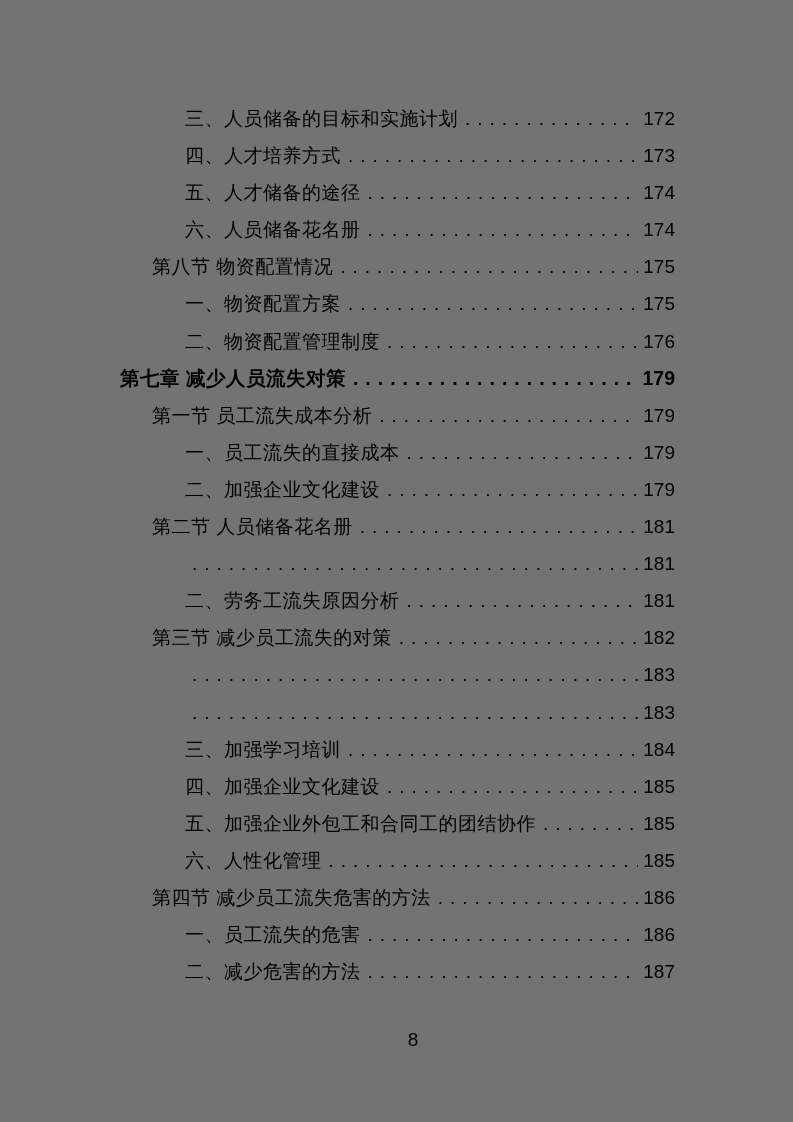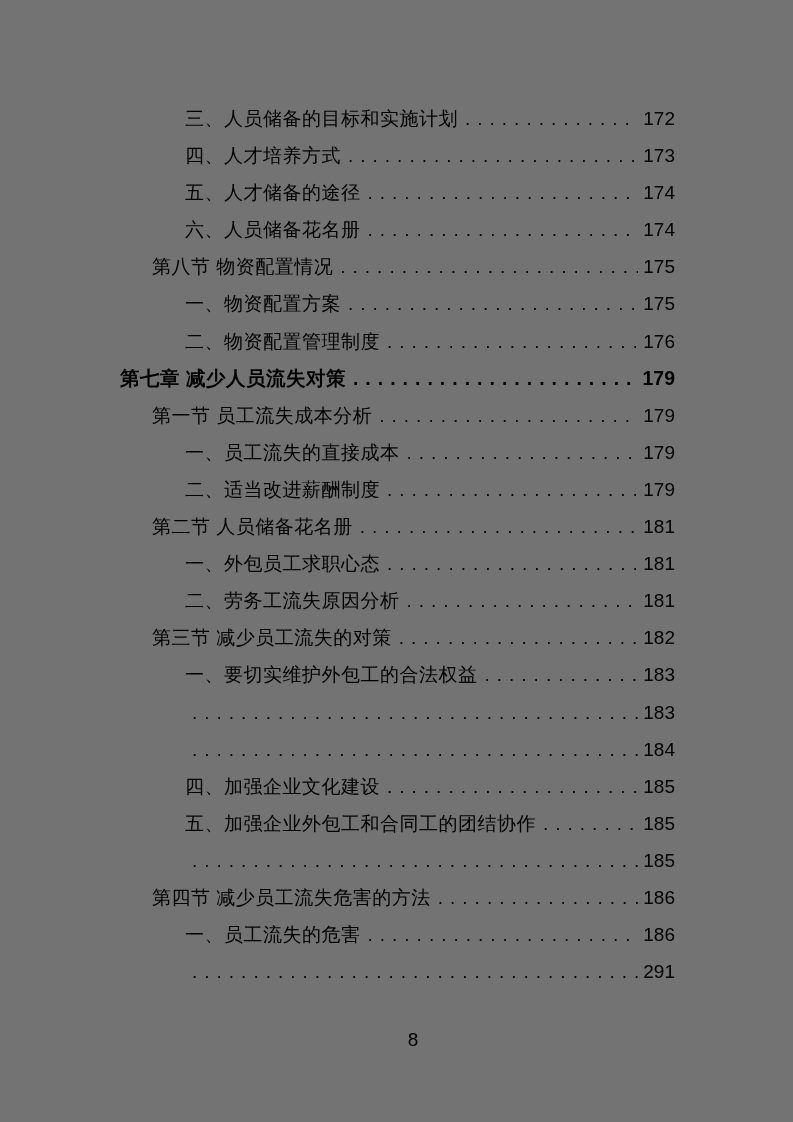--- a/index.html
+++ b/index.html
@@ -111,80 +111,81 @@
         <span class="label">第一节 员工流失成本分析</span>
         <span class="dots" aria-hidden="true">..........................................................................................</span>
         <span class="pagenum">179</span>
       </div>
       <div class="toc-row level-3">
         <span class="label">一、员工流失的直接成本</span>
         <span class="dots" aria-hidden="true">..........................................................................................</span>
         <span class="pagenum">179</span>
       </div>
       <div class="toc-row level-3">
-        <span class="label">二、适当改进薪酬制度</span>
+        <span class="label">二、加强企业文化建设</span>
         <span class="dots" aria-hidden="true">..........................................................................................</span>
         <span class="pagenum">179</span>
       </div>
       <div class="toc-row level-2">
         <span class="label">第二节 人员储备花名册</span>
         <span class="dots" aria-hidden="true">..........................................................................................</span>
         <span class="pagenum">181</span>
       </div>
       <div class="toc-row level-3">
-        <span class="label">一、外包员工求职心态</span>
         <span class="dots" aria-hidden="true">..........................................................................................</span>
         <span class="pagenum">181</span>
       </div>
       <div class="toc-row level-3">
         <span class="label">二、劳务工流失原因分析</span>
         <span class="dots" aria-hidden="true">..........................................................................................</span>
         <span class="pagenum">181</span>
       </div>
       <div class="toc-row level-2">
         <span class="label">第三节 减少员工流失的对策</span>
         <span class="dots" aria-hidden="true">..........................................................................................</span>
         <span class="pagenum">182</span>
       </div>
       <div class="toc-row level-3">
-        <span class="label">一、要切实维护外包工的合法权益</span>
         <span class="dots" aria-hidden="true">..........................................................................................</span>
         <span class="pagenum">183</span>
       </div>
       <div class="toc-row level-3">
         <span class="dots" aria-hidden="true">..........................................................................................</span>
         <span class="pagenum">183</span>
       </div>
       <div class="toc-row level-3">
+        <span class="label">三、加强学习培训</span>
         <span class="dots" aria-hidden="true">..........................................................................................</span>
         <span class="pagenum">184</span>
       </div>
       <div class="toc-row level-3">
         <span class="label">四、加强企业文化建设</span>
         <span class="dots" aria-hidden="true">..........................................................................................</span>
         <span class="pagenum">185</span>
       </div>
       <div class="toc-row level-3">
         <span class="label">五、加强企业外包工和合同工的团结协作</span>
         <span class="dots" aria-hidden="true">..........................................................................................</span>
         <span class="pagenum">185</span>
       </div>
       <div class="toc-row level-3">
+        <span class="label">六、人性化管理</span>
         <span class="dots" aria-hidden="true">..........................................................................................</span>
         <span class="pagenum">185</span>
       </div>
       <div class="toc-row level-2">
         <span class="label">第四节 减少员工流失危害的方法</span>
         <span class="dots" aria-hidden="true">..........................................................................................</span>
         <span class="pagenum">186</span>
       </div>
       <div class="toc-row level-3">
         <span class="label">一、员工流失的危害</span>
         <span class="dots" aria-hidden="true">..........................................................................................</span>
         <span class="pagenum">186</span>
       </div>
       <div class="toc-row level-3">
+        <span class="label">二、减少危害的方法</span>
         <span class="dots" aria-hidden="true">..........................................................................................</span>
-        <span class="pagenum">291</span>
+        <span class="pagenum">187</span>
       </div>
     </div>
   <div class="footer-pagenum">8</div>
 </div>
 
 </body></html>

